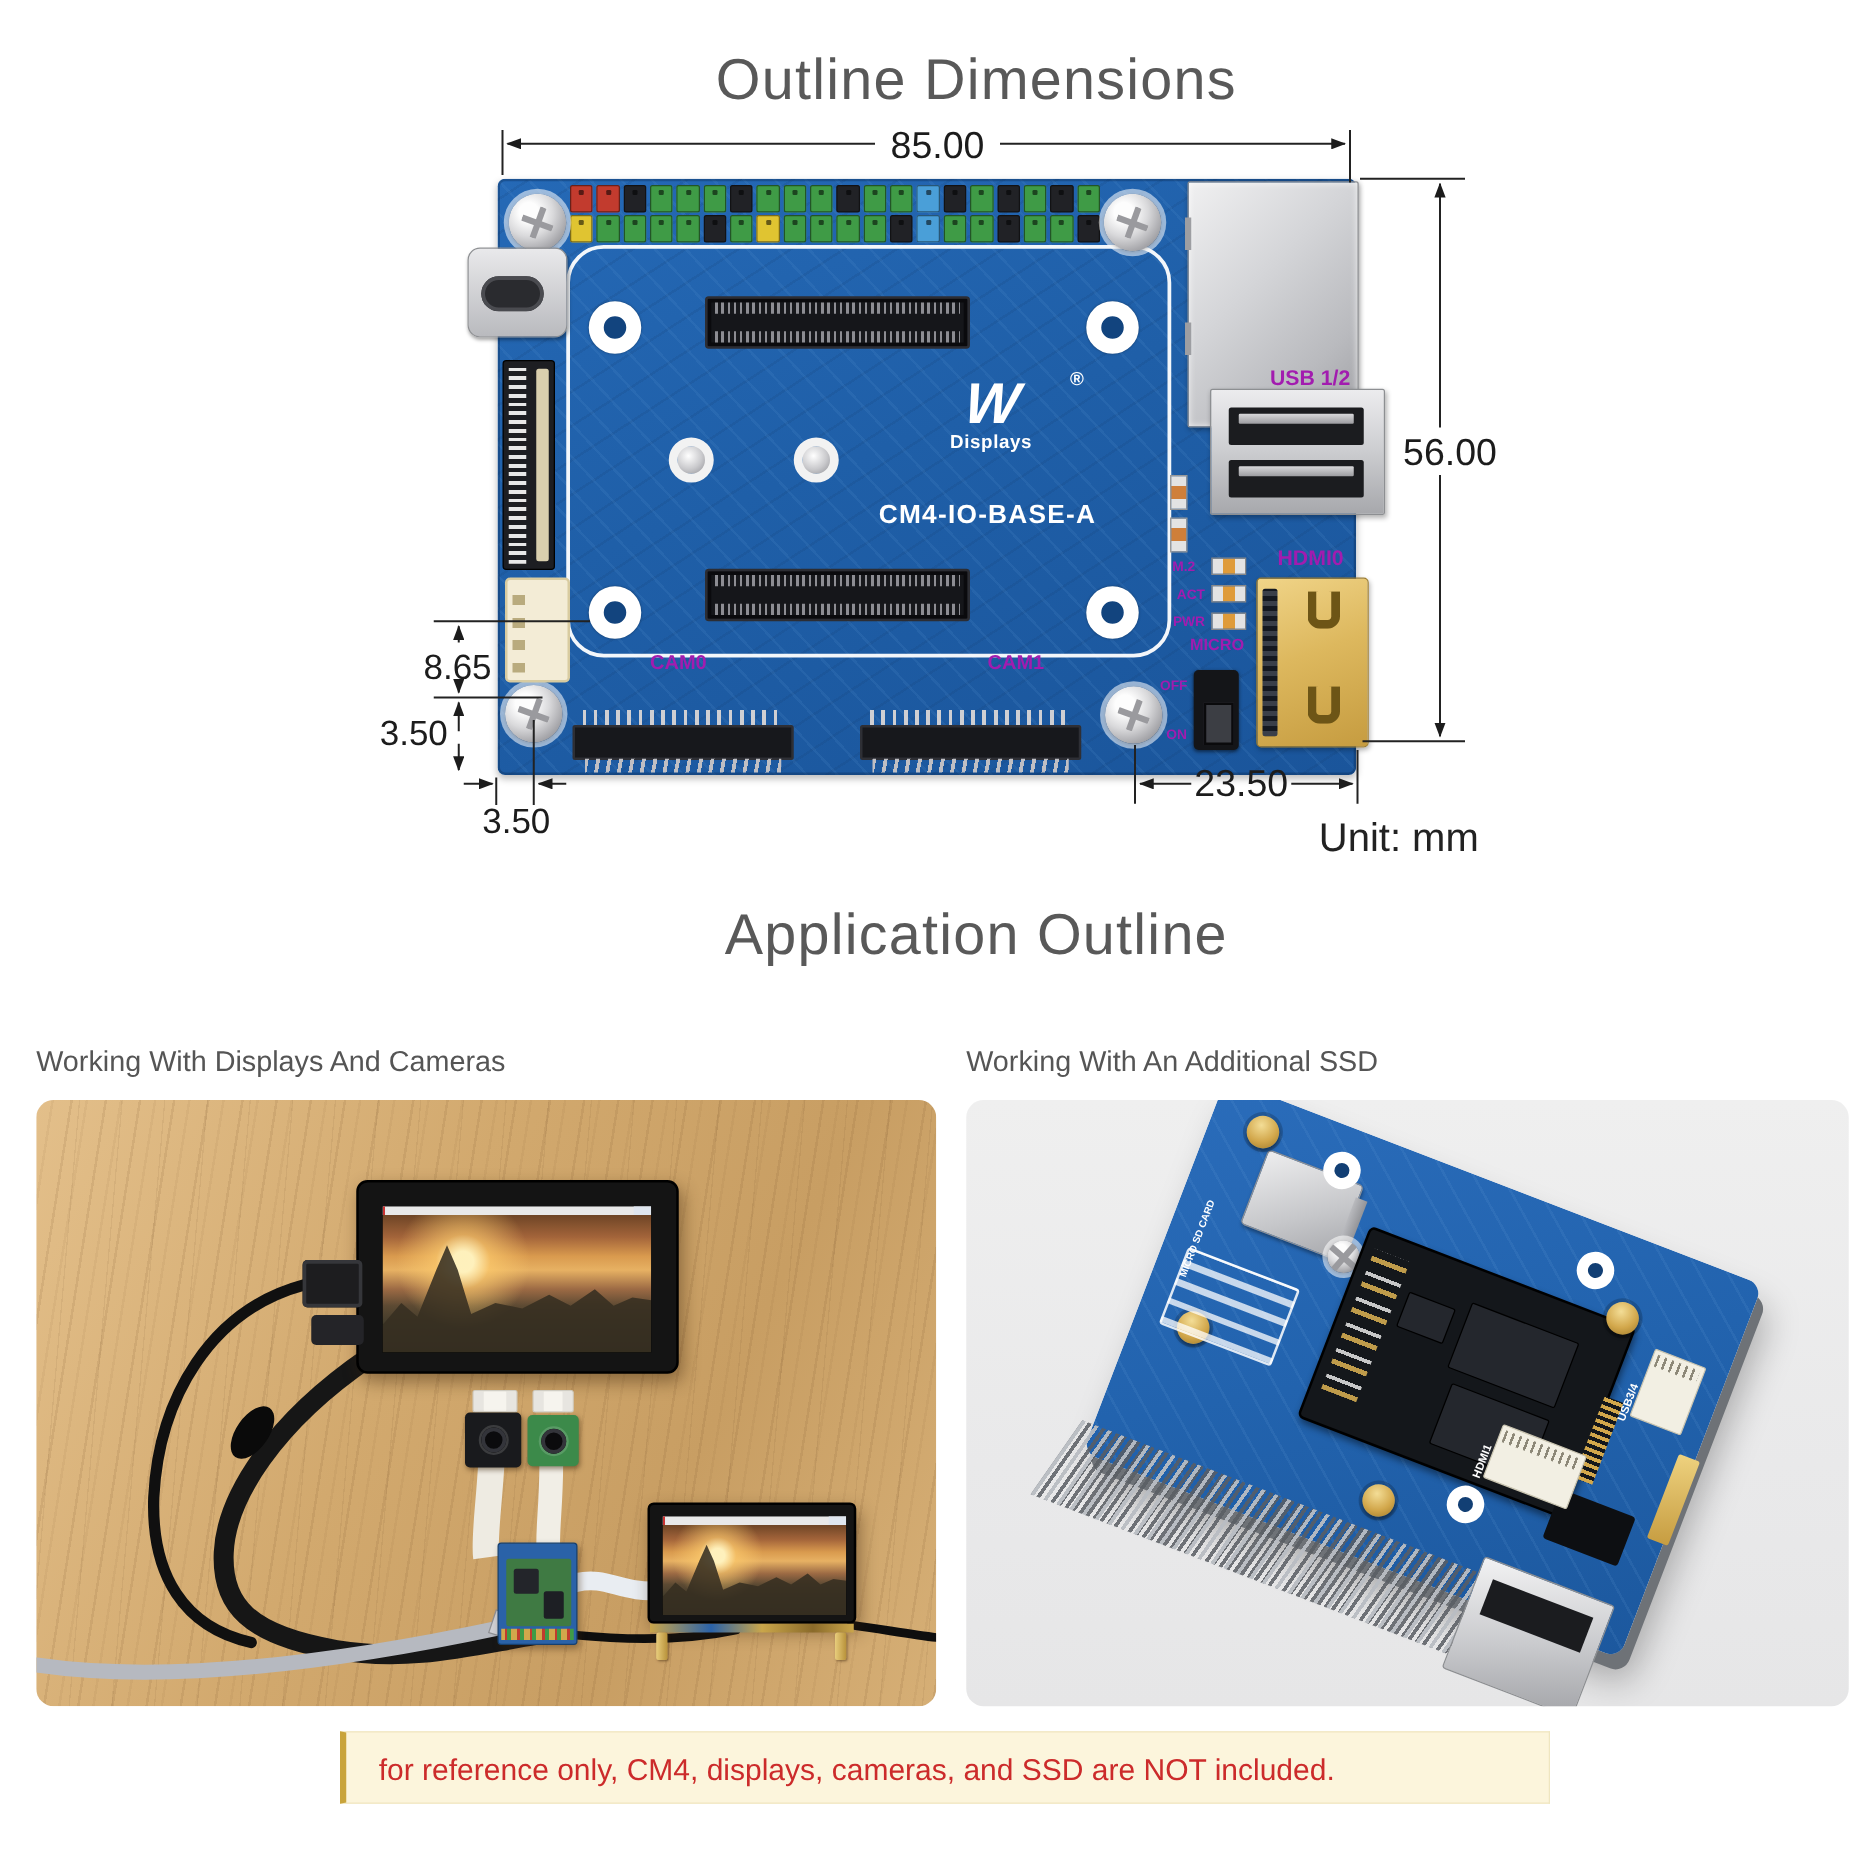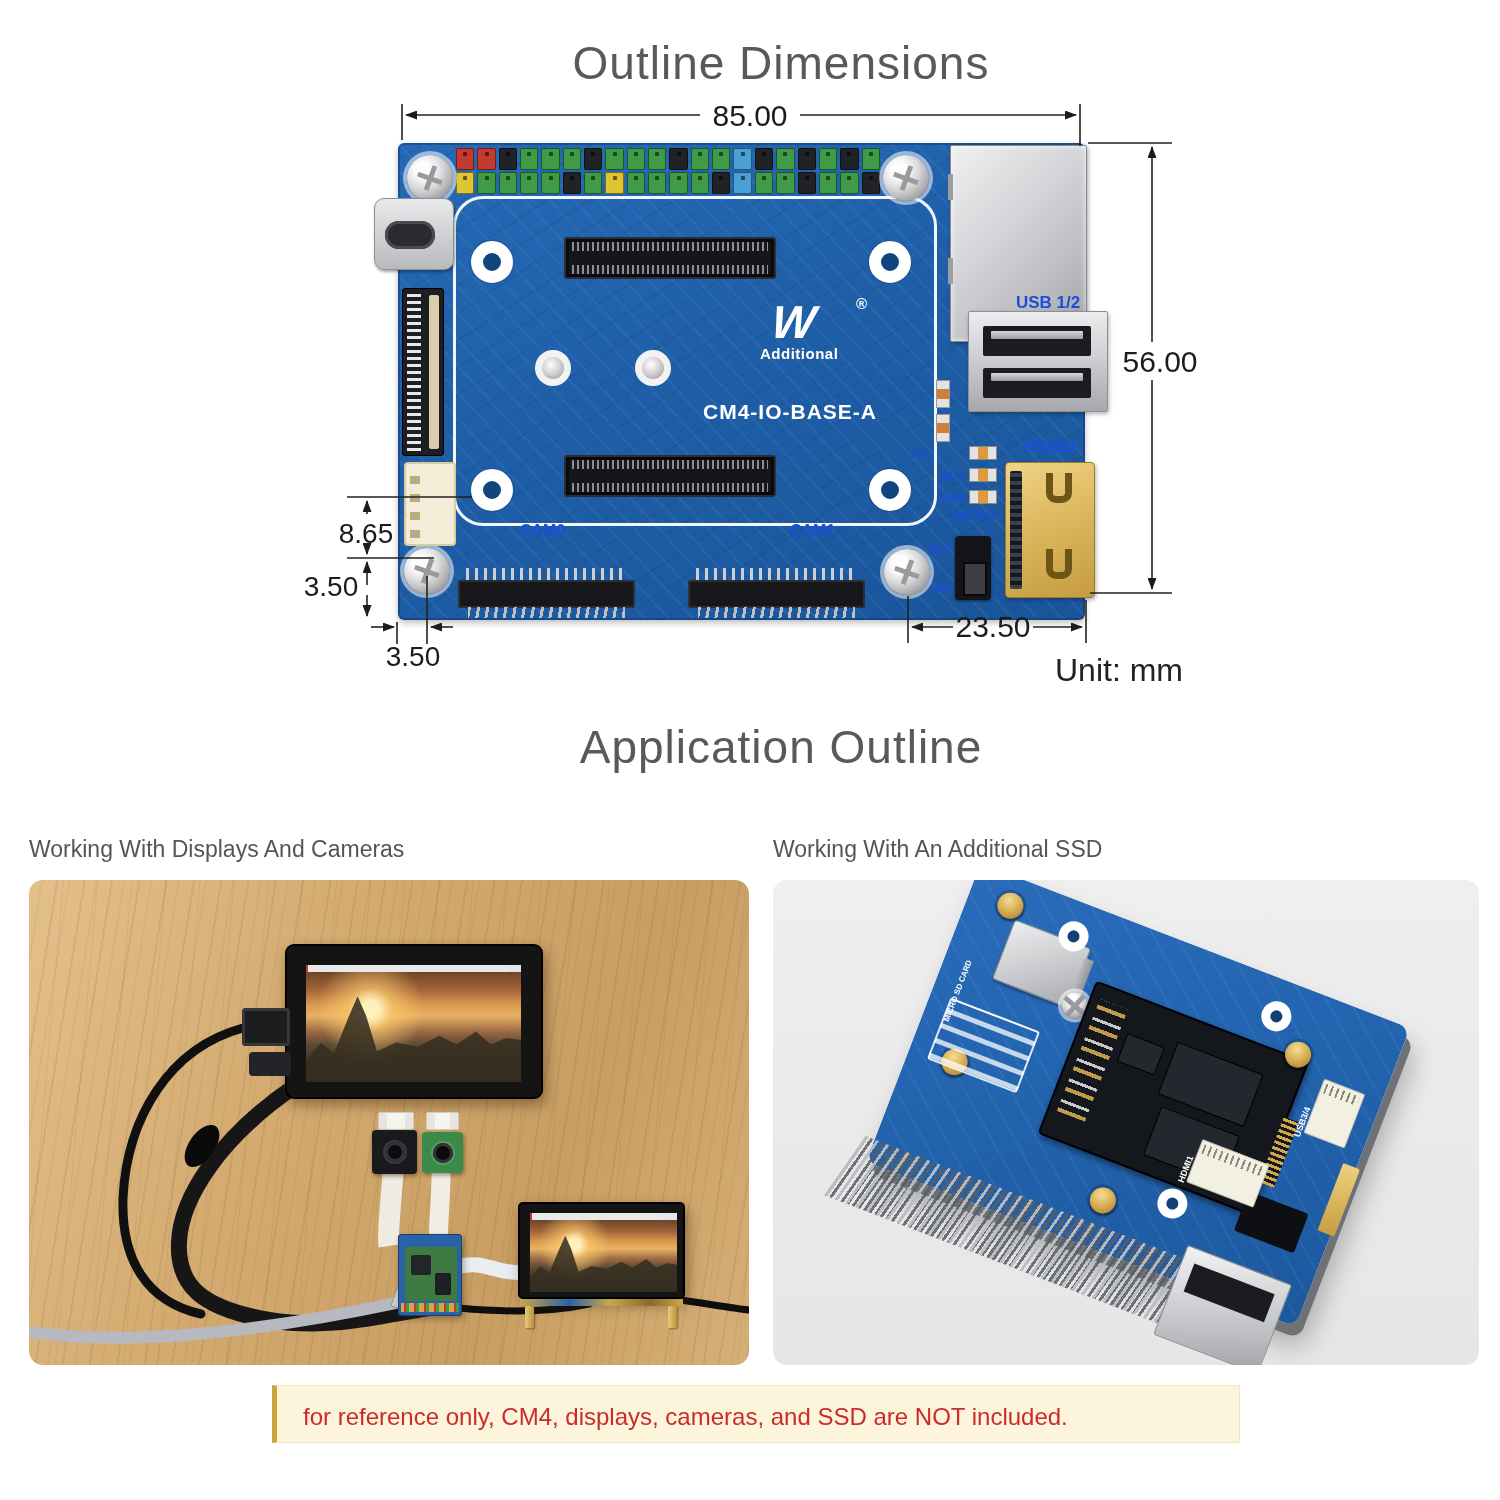--- a/index.html
+++ b/index.html
@@ -37,21 +37,21 @@
     background:radial-gradient(circle at 40% 35%, #ffffff, #c9c9cc 55%, #8f8f94 100%);}
   .b2b{width:212px; height:42px; background:#15161a; border:2px solid #2c2d33; border-radius:3px;
     box-shadow:inset 0 0 0 3px #0a0a0d;}
   .b2b::before, .b2b::after{content:""; position:absolute; left:6px; right:6px; height:9px;
     background:repeating-linear-gradient(90deg,#8d8d93 0 2px, #17181c 2px 5px);}
   .b2b::before{top:3px;} .b2b::after{bottom:3px;}
   .wlogo{color:#fff; font-weight:bold; font-style:italic; font-size:46px; transform:skewX(-6deg);}
   .wreg{color:#fff; font-size:15px; font-weight:bold;}
   .wname{color:#fff; font-weight:bold; font-size:15px; letter-spacing:.5px;}
   .bname{color:#fff; font-weight:bold; font-size:21px; letter-spacing:1px;}
-  .plabel{color:#1d4ed8; font-weight:bold; position:absolute;}
+  .plabel{color:#a21caf; font-weight:bold; position:absolute;}
   .led{width:28px; height:14px; border:1px solid #888;
     background:linear-gradient(90deg,#e3e3e3 0 32%, #df9b3a 32% 68%, #e3e3e3 68% 100%);}
   .eth{left:950px; top:145px; width:137px; height:197px; border:1px solid #898b8e; border-radius:2px;
     background:linear-gradient(135deg,#f0f0f1 0%, #d4d5d8 40%, #b9babe 75%, #9d9ea2 100%);
     box-shadow:inset 0 0 6px rgba(255,255,255,.8), 1px 2px 4px rgba(0,0,0,.3);}
   .eth::before{content:""; position:absolute; left:-3px; top:28px; width:5px; height:26px; background:#9d9ea2;}
   .eth::after{content:""; position:absolute; left:-3px; top:112px; width:5px; height:26px; background:#9d9ea2;}
   .usb2{left:968px; top:311px; width:140px; height:101px; border:1px solid #8d8f92; border-radius:2px;
     background:linear-gradient(180deg,#ececee 0%, #cfd0d3 45%, #a7a8ac 100%); box-shadow:1px 2px 4px rgba(0,0,0,.3);}
   .usb-slot{position:absolute; left:14px; width:108px; height:30px; background:#1b1c1f; border-radius:2px;}
@@ -245,40 +245,40 @@
 <div class="abs hole" style="left:869px; top:469px;"></div>
 
 <div class="abs b2b" style="left:564px; top:237px;"></div>
 <div class="abs b2b" style="left:564px; top:455px;"></div>
 
 <div class="abs standoff" style="left:535px; top:350px;"></div>
 <div class="abs standoff" style="left:635px; top:350px;"></div>
 
 <div class="abs wlogo" style="left:772px; top:295px;">W</div>
 <div class="abs wreg" style="left:856px; top:295px;">®</div>
-<div class="abs wname" style="left:760px; top:345px;">Additional</div>
+<div class="abs wname" style="left:760px; top:345px;">Displays</div>
 <div class="abs bname" style="left:650px; top:400px; width:280px; text-align:center;">CM4-IO-BASE-A</div>
 
 <div class="abs eth"></div>
 <div class="plabel" style="left:1016px; top:293px; font-size:17px;">USB 1/2</div>
 <div class="abs usb2">
   <div class="usb-slot" style="top:14px;"></div>
   <div class="usb-slot" style="top:56px;"></div>
 </div>
 <div class="plabel" style="left:1022px; top:437px; font-size:17px;">HDMI0</div>
 <div class="abs hdmi">
   <div class="claw" style="left:40px; top:10px;"></div>
   <div class="claw" style="left:40px; top:86px;"></div>
 </div>
 
 <div class="abs usbc"></div>
 <div class="abs ffc-v"></div>
 <div class="abs ph4"></div>
 
-<div class="plabel" style="left:911px; top:448px; width:34px; font-size:11px; text-align:left;">M.2</div>
+<div class="plabel" style="left:930px; top:448px; width:34px; font-size:11px; text-align:center;">M.2</div>
 <div class="plabel" style="left:930px; top:470px; width:34px; font-size:11px; text-align:right;">ACT</div>
 <div class="plabel" style="left:930px; top:492px; width:34px; font-size:11px; text-align:right;">PWR</div>
 <div class="abs led" style="left:969px; top:446px;"></div>
 <div class="abs led" style="left:969px; top:468px;"></div>
 <div class="abs led" style="left:969px; top:490px;"></div>
 <div class="plabel" style="left:952px; top:508px; font-size:13px;">MICRO</div>
 <div class="plabel" style="left:928px; top:543px; font-size:11px;">OFF</div>
 <div class="plabel" style="left:933px; top:582px; font-size:11px;">ON</div>
 <div class="abs switch"></div>
 <div class="abs smd" style="left:936px; top:380px;"></div>

